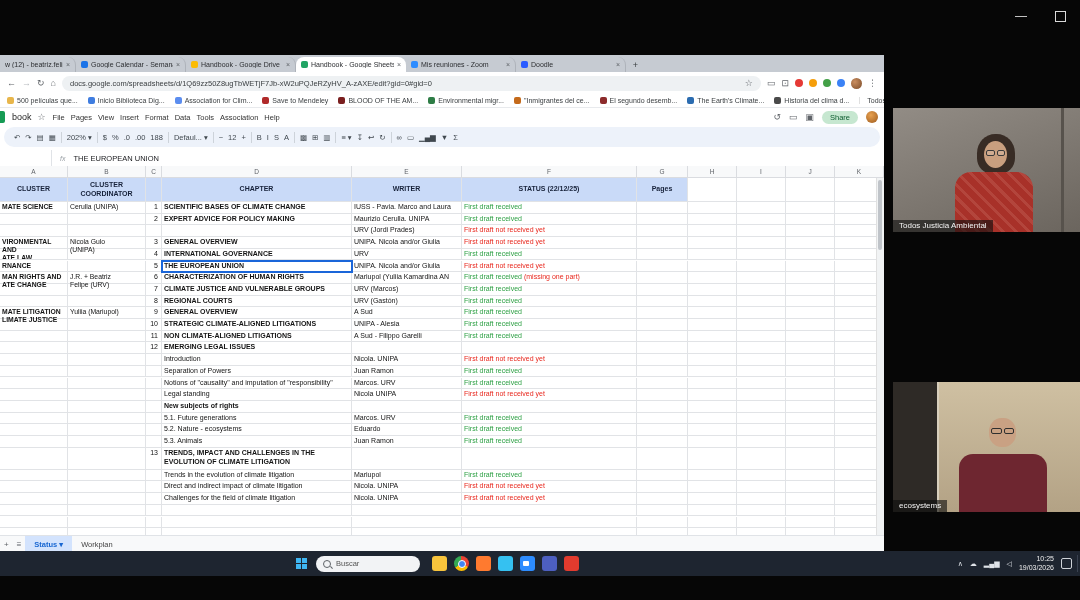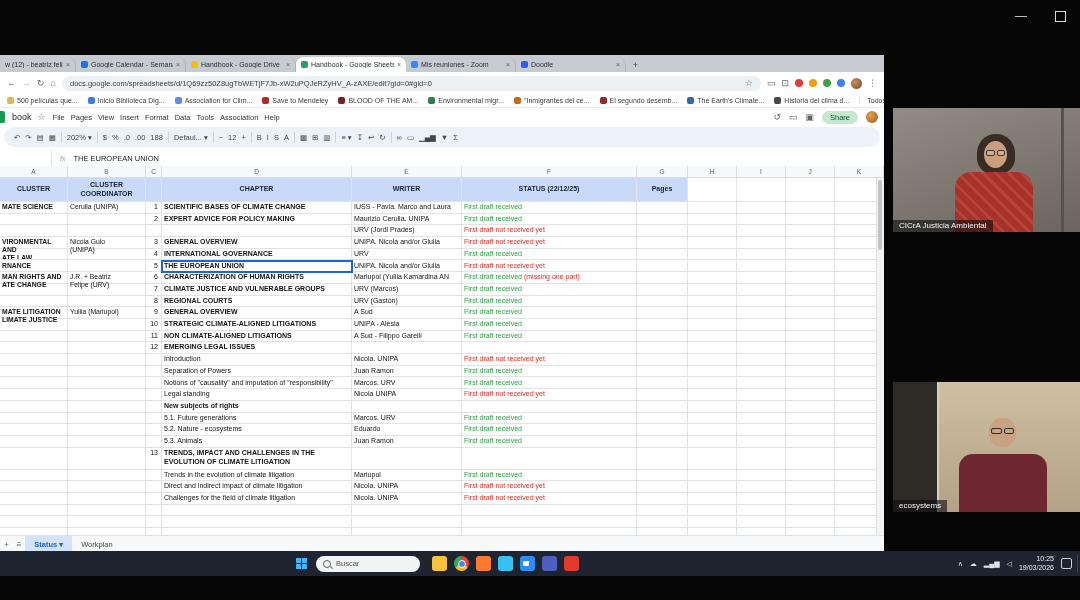--- a/index.html
+++ b/index.html
@@ -729,21 +729,21 @@
     <div class="scene s1">
       <div class="s1-door"></div>
       <div class="s1-hair"></div>
       <div class="s1-face"></div>
       <div class="s1-glasses">
           <div></div>
           <div></div>
         </div>
       <div class="s1-torso"></div>
     </div>
-    <div class="plabel">CICrA Justicia Ambiental</div>
+    <div class="plabel">Todos Justicia Ambiental</div>
   </div>
 
 
   <div class="pv" id="p3">
     <div class="scene s3">
       <div class="s3-door"></div>
       <div class="s3-head"></div>
       <div class="s3-glasses">
           <div></div>
           <div></div>

